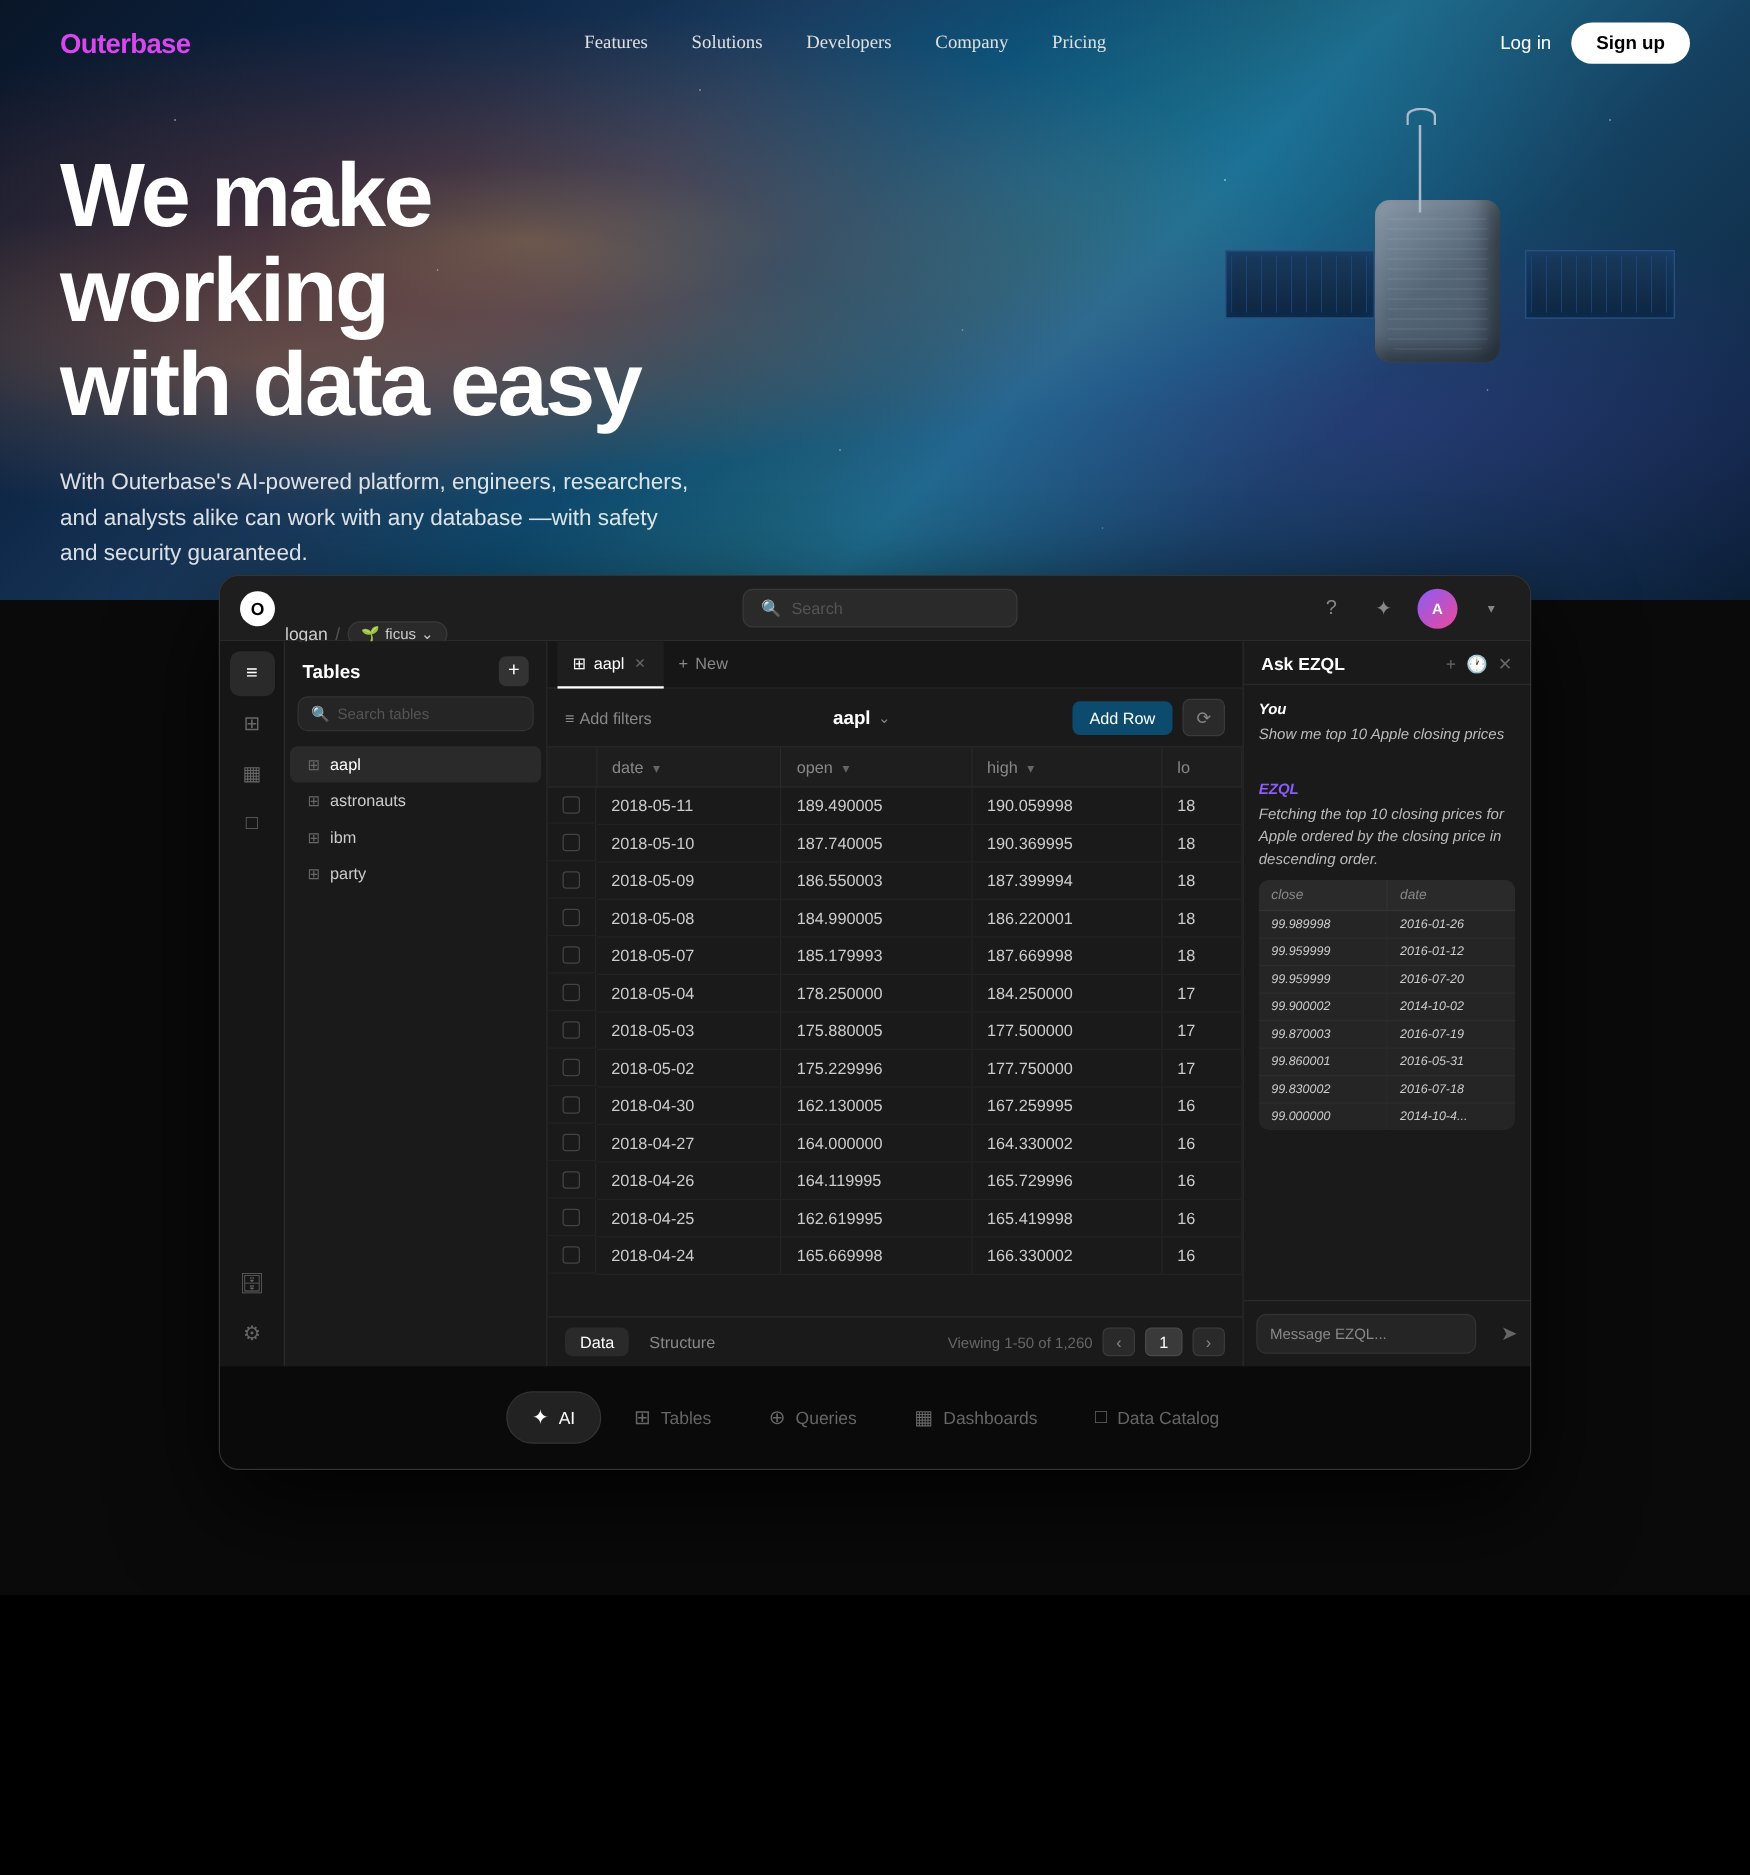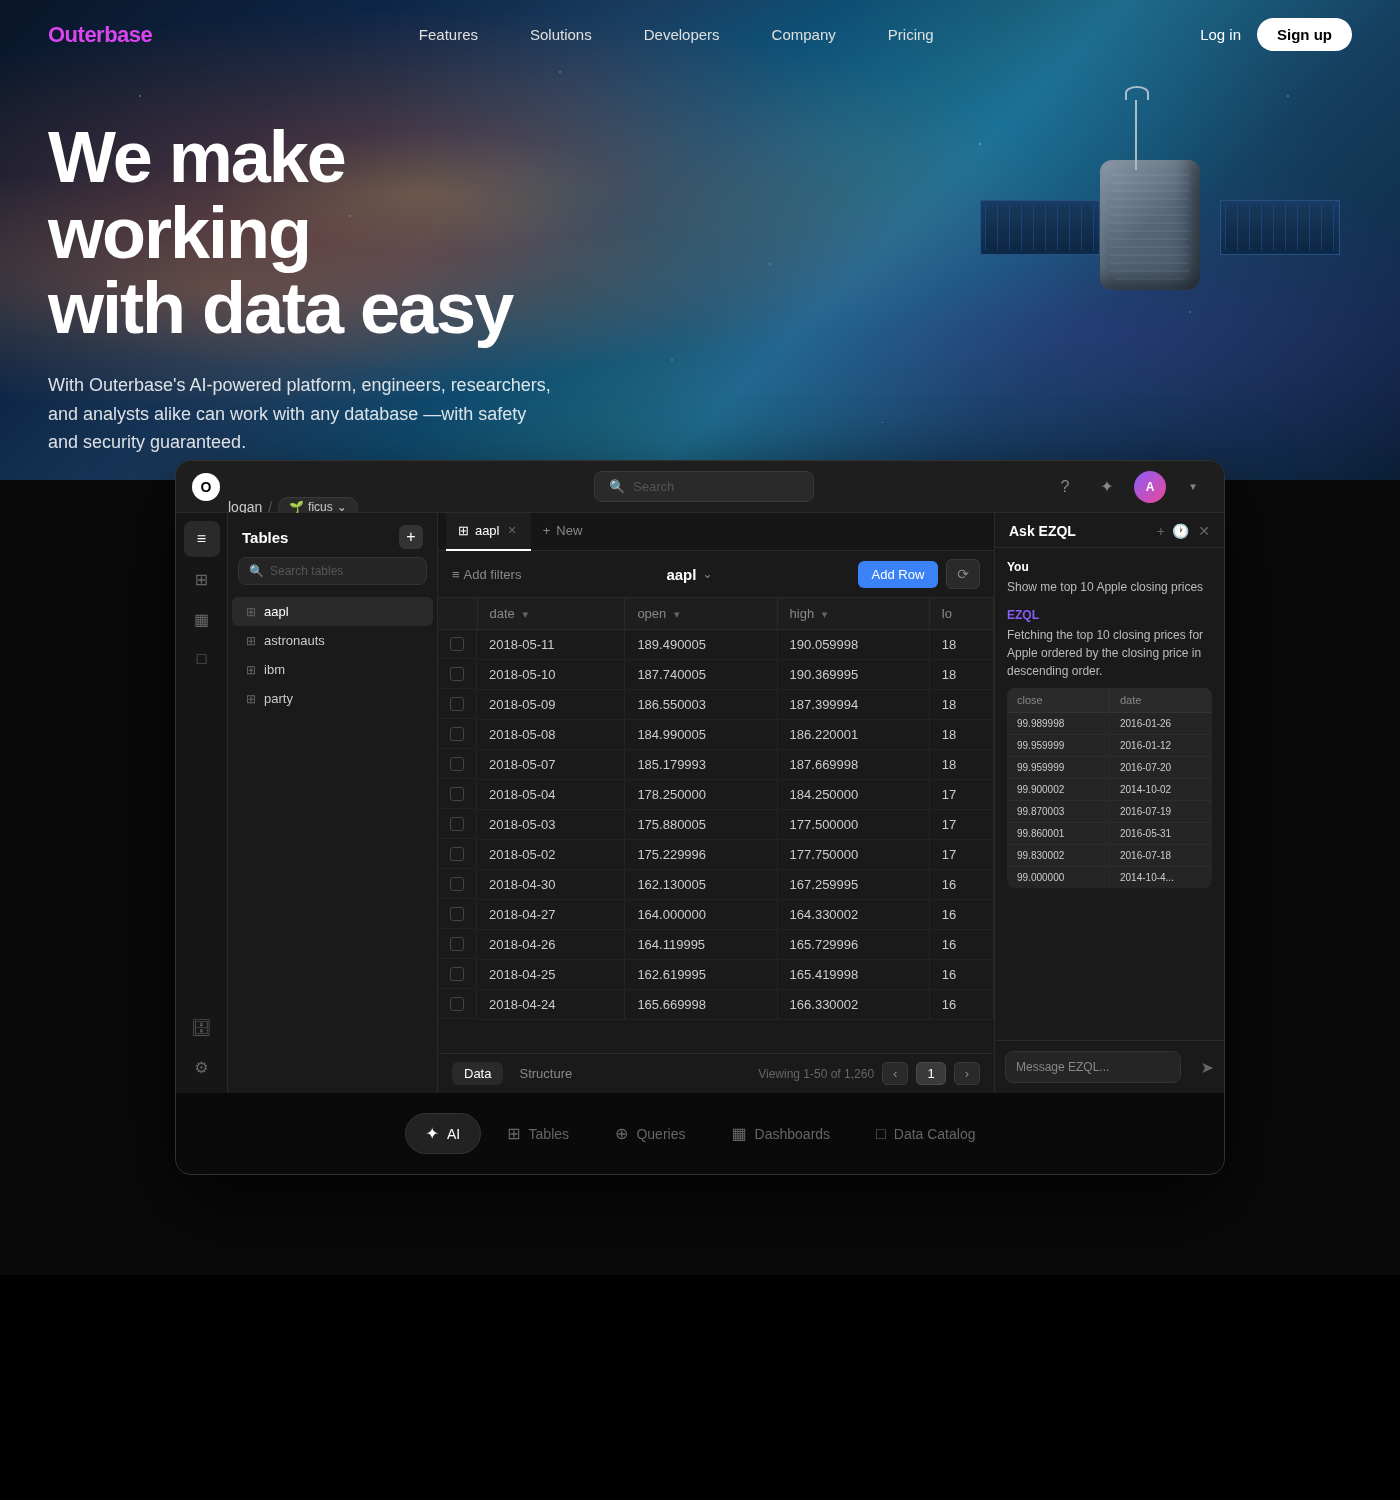--- a/index.html
+++ b/index.html
@@ -5,21 +5,21 @@
     * { margin: 0; padding: 0; box-sizing: border-box; }
     body { font-family: -apple-system, BlinkMacSystemFont, 'Segoe UI', sans-serif; background: #000; width: 1400px; min-height: 1500px; overflow-x: hidden; }
 
     
     nav {
       position: absolute; top: 0; left: 0; right: 0; z-index: 100;
       display: flex; align-items: center; justify-content: space-between;
       padding: 18px 48px; background: transparent;
     }
     .nav-logo { color: #d946ef; font-size: 22px; font-weight: 700; letter-spacing: -0.5px; }
-    .nav-links { display: flex; gap: 52px; }
+    .nav-links { display: flex; gap: 35px; font-family: Liberation Serif, serif; }
     .nav-links a { color: #e0e0e0; font-size: 15px; text-decoration: none; }
     .nav-actions { display: flex; align-items: center; gap: 16px; }
     .nav-login { color: #fff; font-size: 15px; background: none; border: none; cursor: pointer; }
     .nav-signup { color: #000; background: #fff; border: none; border-radius: 20px; padding: 8px 20px; font-size: 15px; font-weight: 600; cursor: pointer; }
 
     
     .hero {
       position: relative; width: 100%; height: 480px; overflow: hidden;
       background: linear-gradient(135deg, #0a1628 0%, #0d2545 20%, #1a3a5c 35%, #0f4a6e 45%, #1a5f7a 55%, #1e6b8c 60%, #154060 75%, #0a1e35 100%);
     }
@@ -161,21 +161,21 @@
     .tab-close { color: #666; font-size: 11px; cursor: pointer; padding: 2px; border-radius: 3px; }
 
     
     .data-toolbar { display: flex; align-items: center; justify-content: space-between; padding: 8px 14px; border-bottom: 1px solid #2a2a2a; background: #1a1a1a; }
     .toolbar-left { display: flex; align-items: center; gap: 8px; }
     .add-filters-btn { color: #888; font-size: 13px; cursor: pointer; display: flex; align-items: center; gap: 4px; }
     .toolbar-center { display: flex; align-items: center; gap: 6px; }
     .table-name-display { color: #fff; font-size: 15px; font-weight: 600; }
     .chevron-down { color: #888; font-size: 12px; }
     .toolbar-right { display: flex; align-items: center; gap: 8px; }
-    .add-row-btn { background: #3b82f6; border: none; border-radius: 6px; color: #fff; font-size: 13px; padding: 6px 14px; cursor: pointer; }
+    .add-row-btn { background: #0c4a6e; border: none; border-radius: 6px; color: #fff; font-size: 13px; padding: 6px 14px; cursor: pointer; }
     .refresh-btn { background: #2a2a2a; border: 1px solid #3a3a3a; border-radius: 6px; color: #888; font-size: 14px; padding: 6px 10px; cursor: pointer; }
 
     
     .data-table-wrap { flex: 1; overflow: auto; }
     .data-table { width: 100%; border-collapse: collapse; font-size: 13px; }
     .data-table th { background: #1e1e1e; color: #888; font-weight: 500; padding: 8px 12px; text-align: left; border-bottom: 1px solid #2a2a2a; border-right: 1px solid #2a2a2a; position: sticky; top: 0; z-index: 5; white-space: nowrap; }
     .data-table th .col-sort { color: #666; margin-left: 4px; font-size: 11px; }
     .data-table td { padding: 7px 12px; border-bottom: 1px solid #222; border-right: 1px solid #252525; color: #ccc; white-space: nowrap; }
     .data-table .checkbox-col { width: 32px; }
     .data-table .checkbox-cell { display: flex; align-items: center; justify-content: center; }
@@ -188,21 +188,21 @@
     .footer-info { color: #666; font-size: 12px; }
     .page-btn { background: #2a2a2a; border: 1px solid #3a3a3a; border-radius: 5px; color: #888; font-size: 13px; padding: 3px 10px; cursor: pointer; }
     .page-num { background: #3a3a3a; border: 1px solid #4a4a4a; border-radius: 5px; color: #fff; font-size: 13px; padding: 3px 10px; }
 
     
     .ezql-panel { width: 230px; background: #1a1a1a; border-left: 1px solid #2a2a2a; display: flex; flex-direction: column; }
     .ezql-header { display: flex; align-items: center; justify-content: space-between; padding: 10px 14px 8px; border-bottom: 1px solid #2a2a2a; }
     .ezql-title { color: #fff; font-size: 14px; font-weight: 600; }
     .ezql-header-actions { display: flex; align-items: center; gap: 8px; }
     .ezql-action-btn { background: none; border: none; color: #666; font-size: 14px; cursor: pointer; }
-    .ezql-messages { flex: 1; overflow-y: auto; padding: 12px; display: flex; flex-direction: column; gap: 12px; }
+    .ezql-messages { flex: 1; overflow-y: auto; padding: 12px; display: flex; flex-direction: column; gap: 28px; font-style: italic; }
     .message-user .message-label { color: #fff; font-size: 12px; font-weight: 600; margin-bottom: 4px; }
     .message-text { color: #bbb; font-size: 12px; line-height: 1.5; }
     .message-ezql .message-label { color: #8B5CF6; font-size: 12px; font-weight: 600; margin-bottom: 4px; }
     .ezql-result-table { background: #252525; border-radius: 8px; overflow: hidden; margin-top: 8px; }
     .ezql-result-header { display: flex; background: #2a2a2a; border-bottom: 1px solid #333; }
     .ezql-col-header { flex: 1; padding: 6px 10px; color: #888; font-size: 11px; font-weight: 500; border-right: 1px solid #333; }
     .ezql-col-header:last-child { border-right: none; }
     .ezql-result-row { display: flex; border-bottom: 1px solid #2d2d2d; }
     .ezql-result-row:last-child { border-bottom: none; }
     .ezql-cell { flex: 1; padding: 5px 10px; color: #ccc; font-size: 10px; border-right: 1px solid #2a2a2a; }

